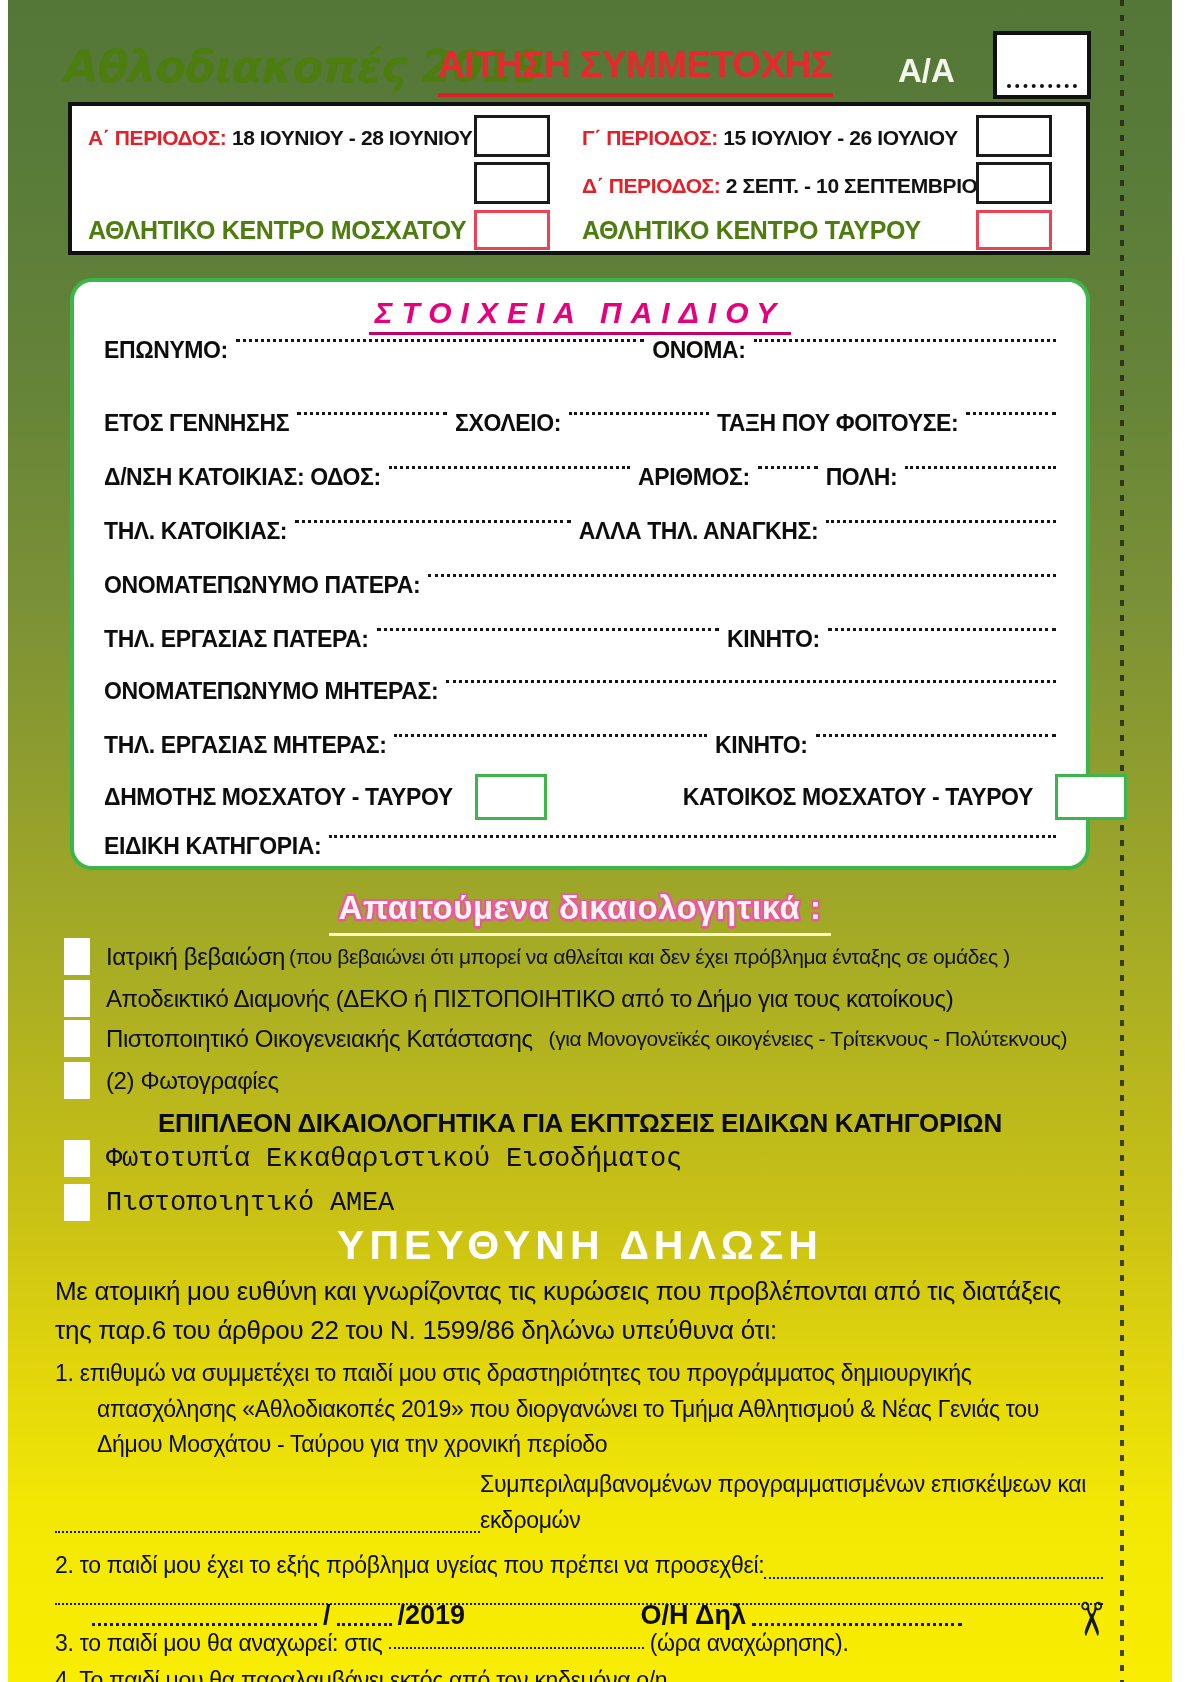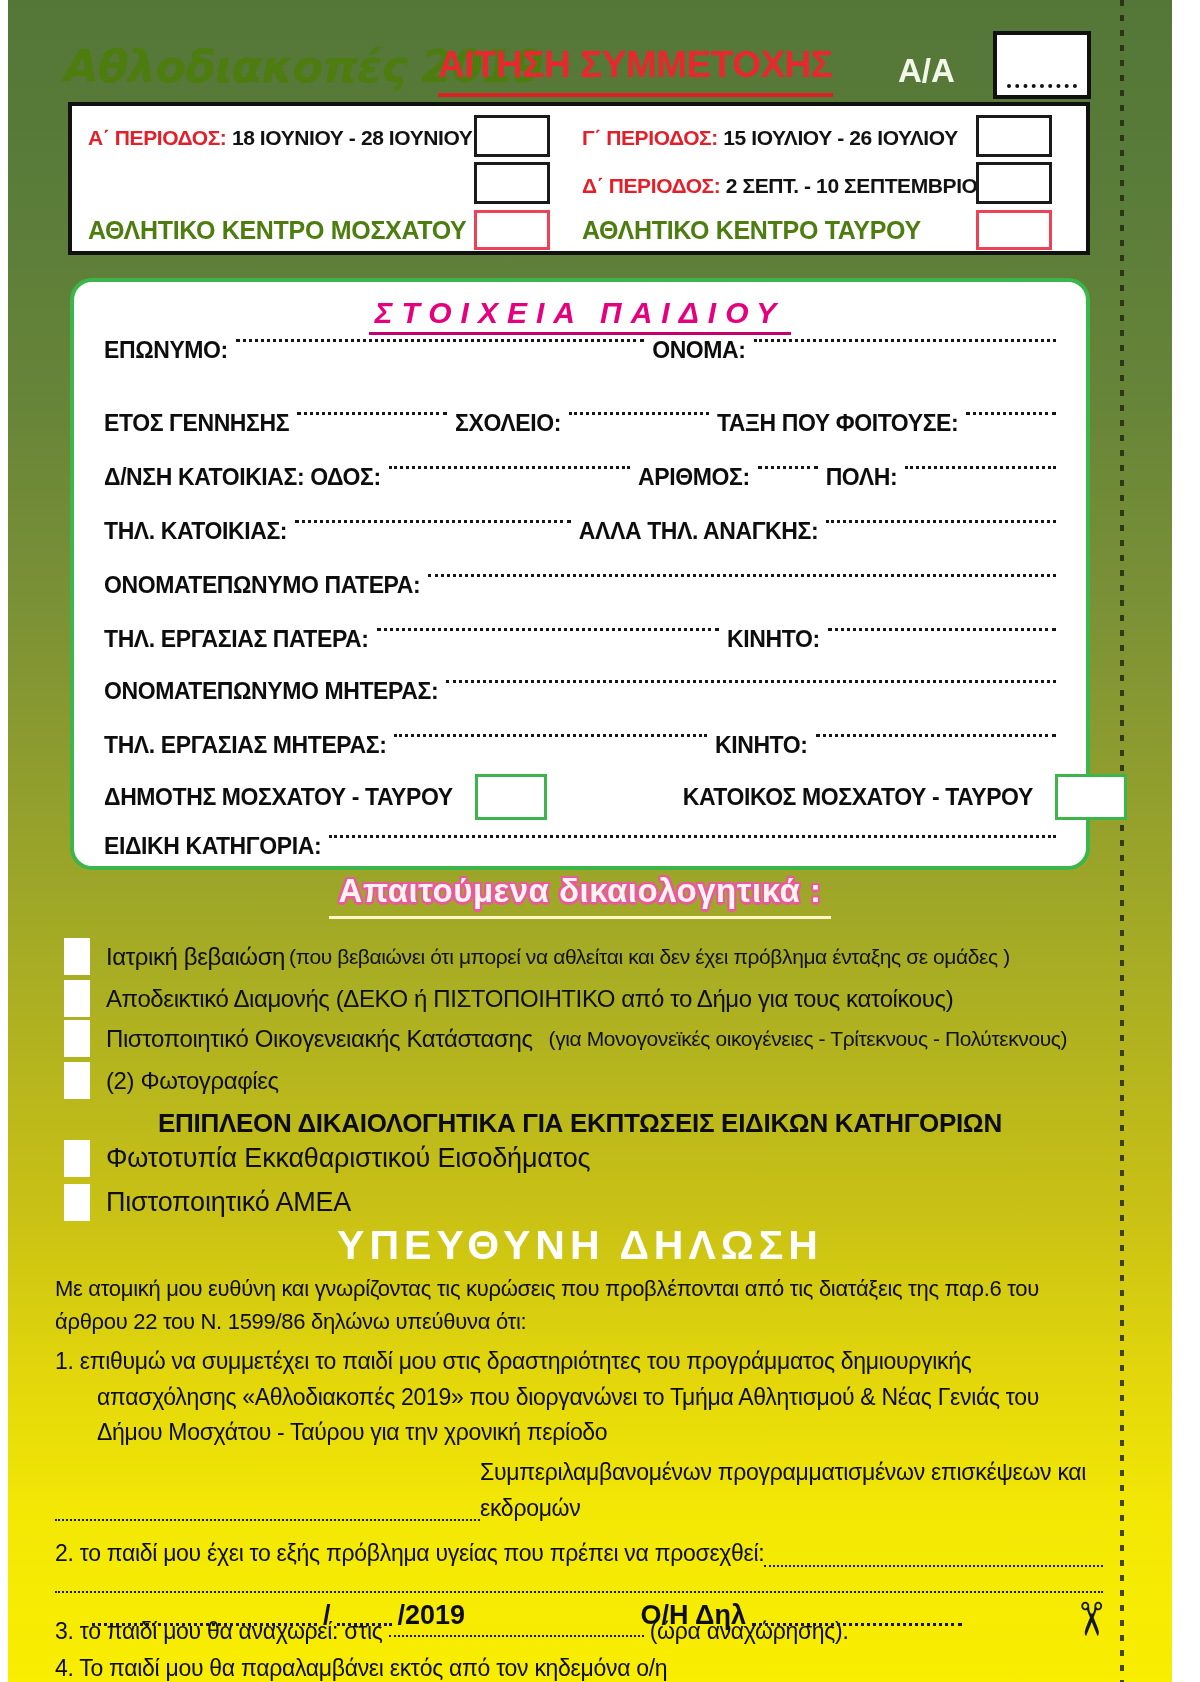--- a/index.html
+++ b/index.html
@@ -47,34 +47,34 @@
   .dots { flex:1 1 auto; border-bottom:3px dotted #161616; height:5px; margin-bottom:4px; min-width:26px; }
   .dots.fx { flex:0 0 auto; }
   .gcb { width:72px; height:46px; border:3px solid #3cb54a; background:#fff; flex:0 0 auto; margin-bottom:-8px; }
   .gap { flex:0 0 auto; }
 
   
   .docheading { position:absolute; left:40px; top:872px; width:1080px; text-align:center; }
   .docheading span { display:inline-block; color:#fdf3ef; font-size:33px; font-weight:bold; letter-spacing:0.5px;
     text-shadow:-2px -2px 0 #e85a9b, 2px -2px 0 #e85a9b, -2px 2px 0 #e85a9b, 2px 2px 0 #e85a9b,
       -2px 0 0 #e85a9b, 2px 0 0 #e85a9b, 0 -2px 0 #e85a9b, 0 3px 0 #e85a9b;
-    border-bottom:3px solid #fbf6c8; padding:0 10px 6px; }
+    border-bottom:3px solid #fbf6c8; padding:0 10px 6px;margin-top:17px; }
   .clrow { position:absolute; left:64px; display:flex; align-items:center; gap:16px; }
   .wcb { width:26px; height:37px; background:#fff; flex:0 0 auto; }
   .cltext { font-size:24px; color:#0e0e0e; letter-spacing:-0.4px; white-space:nowrap; }
   .clnote { font-size:21px; color:#111; letter-spacing:-0.4px; white-space:nowrap; }
   .extraheading { position:absolute; left:40px; top:1108px; width:1080px; text-align:center;
     font-size:26px; font-weight:bold; color:#0c0c0c; letter-spacing:-0.3px; }
-  .extratext { font-size:27px; color:#0e0e0e; letter-spacing:-0.2px; white-space:nowrap; }
+  .extratext { font-size:27px; color:#0e0e0e; letter-spacing:-0.2px; white-space:nowrap;font-family:Liberation Mono, monospace; }
 
   
   .decltitle { position:absolute; left:40px; top:1222px; width:1080px; text-align:center; color:#fff;
     font-size:41px; font-weight:bold; letter-spacing:5px; }
   .declblock { position:absolute; left:55px; top:1272px; width:1048px; color:#0c0c0c; }
-  .intro { font-size:22px; line-height:1.5; letter-spacing:-0.3px; }
+  .intro { font-size:26px; line-height:1.5; letter-spacing:-0.3px; }
   .ditem { font-size:23px; line-height:1.55; letter-spacing:-0.3px; }
   .hang { margin-top:6px; padding-left:42px; text-indent:-42px; }
   .bold { font-weight:normal; }
   .dflex { display:flex; align-items:flex-end; margin-top:4px; }
   .dflex .dots { border-bottom:2.5px dotted #161616; margin-bottom:5px; }
   .din { display:inline-block; border-bottom:2.5px dotted #161616; height:5px; vertical-align:2px; }
   .fullline { margin-top:16px; }
 
   
   .footrow { position:absolute; left:92px; top:1600px; width:990px; display:flex; justify-content:space-between; align-items:flex-end; }

